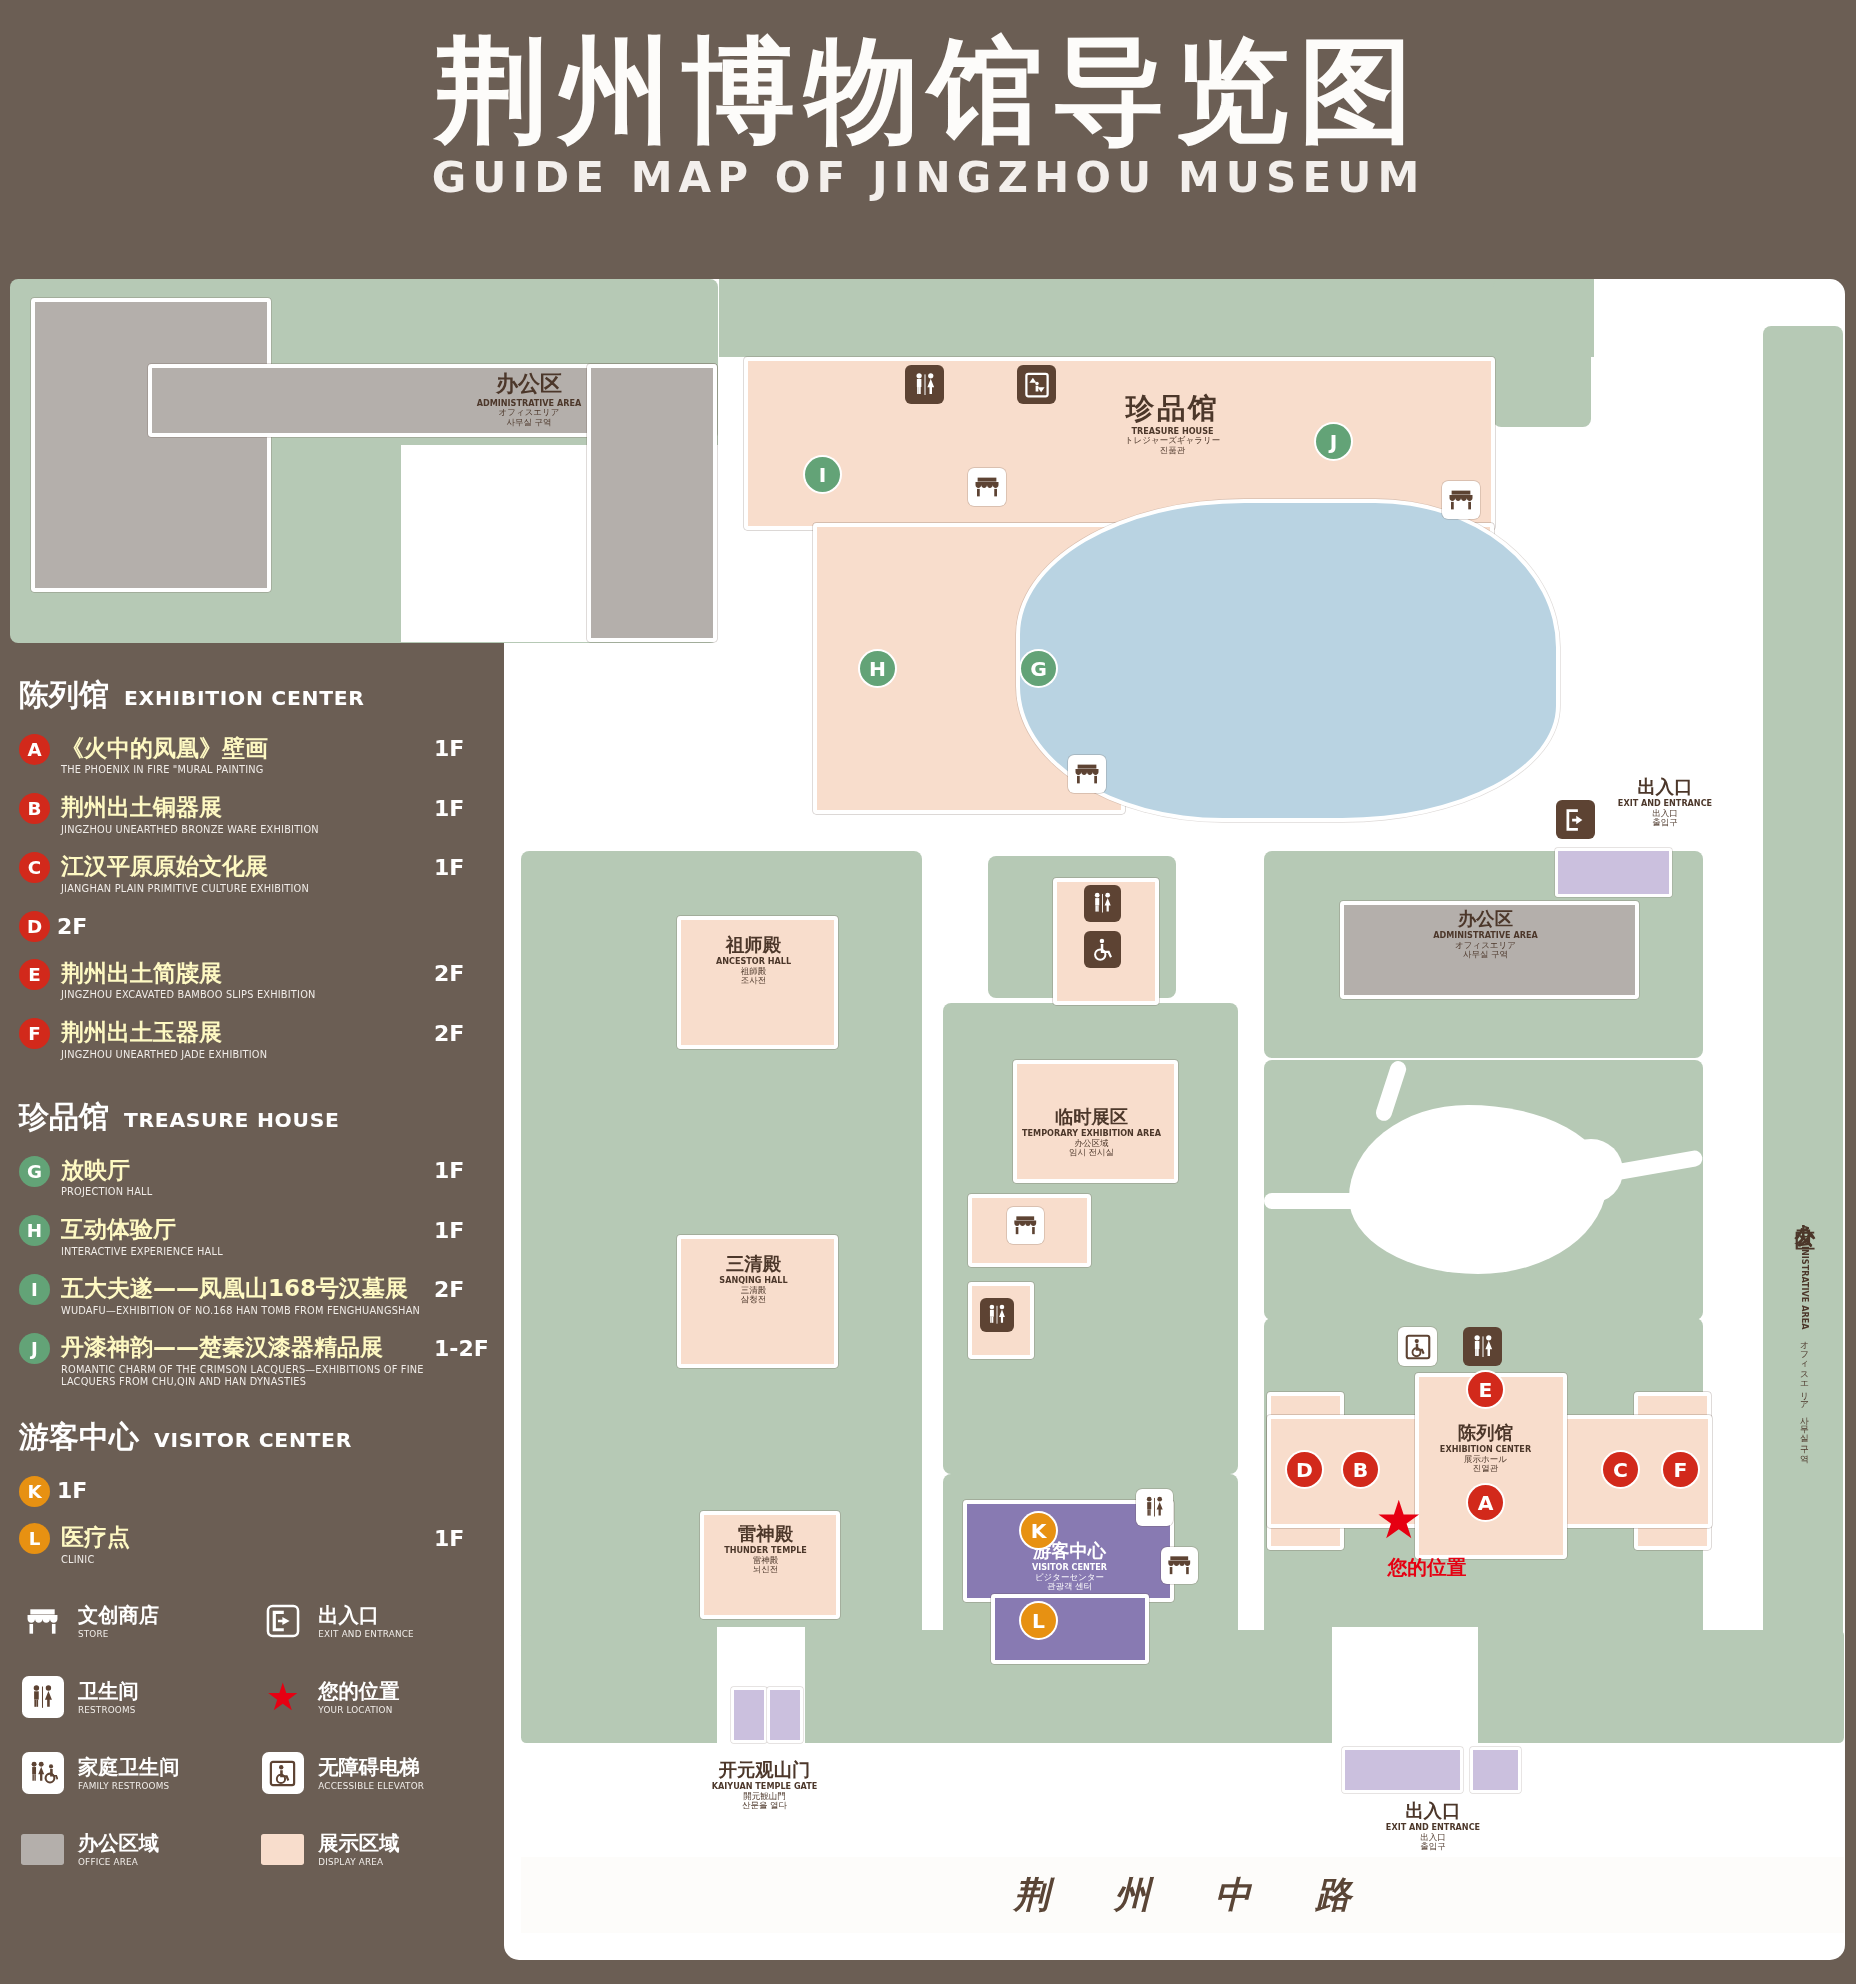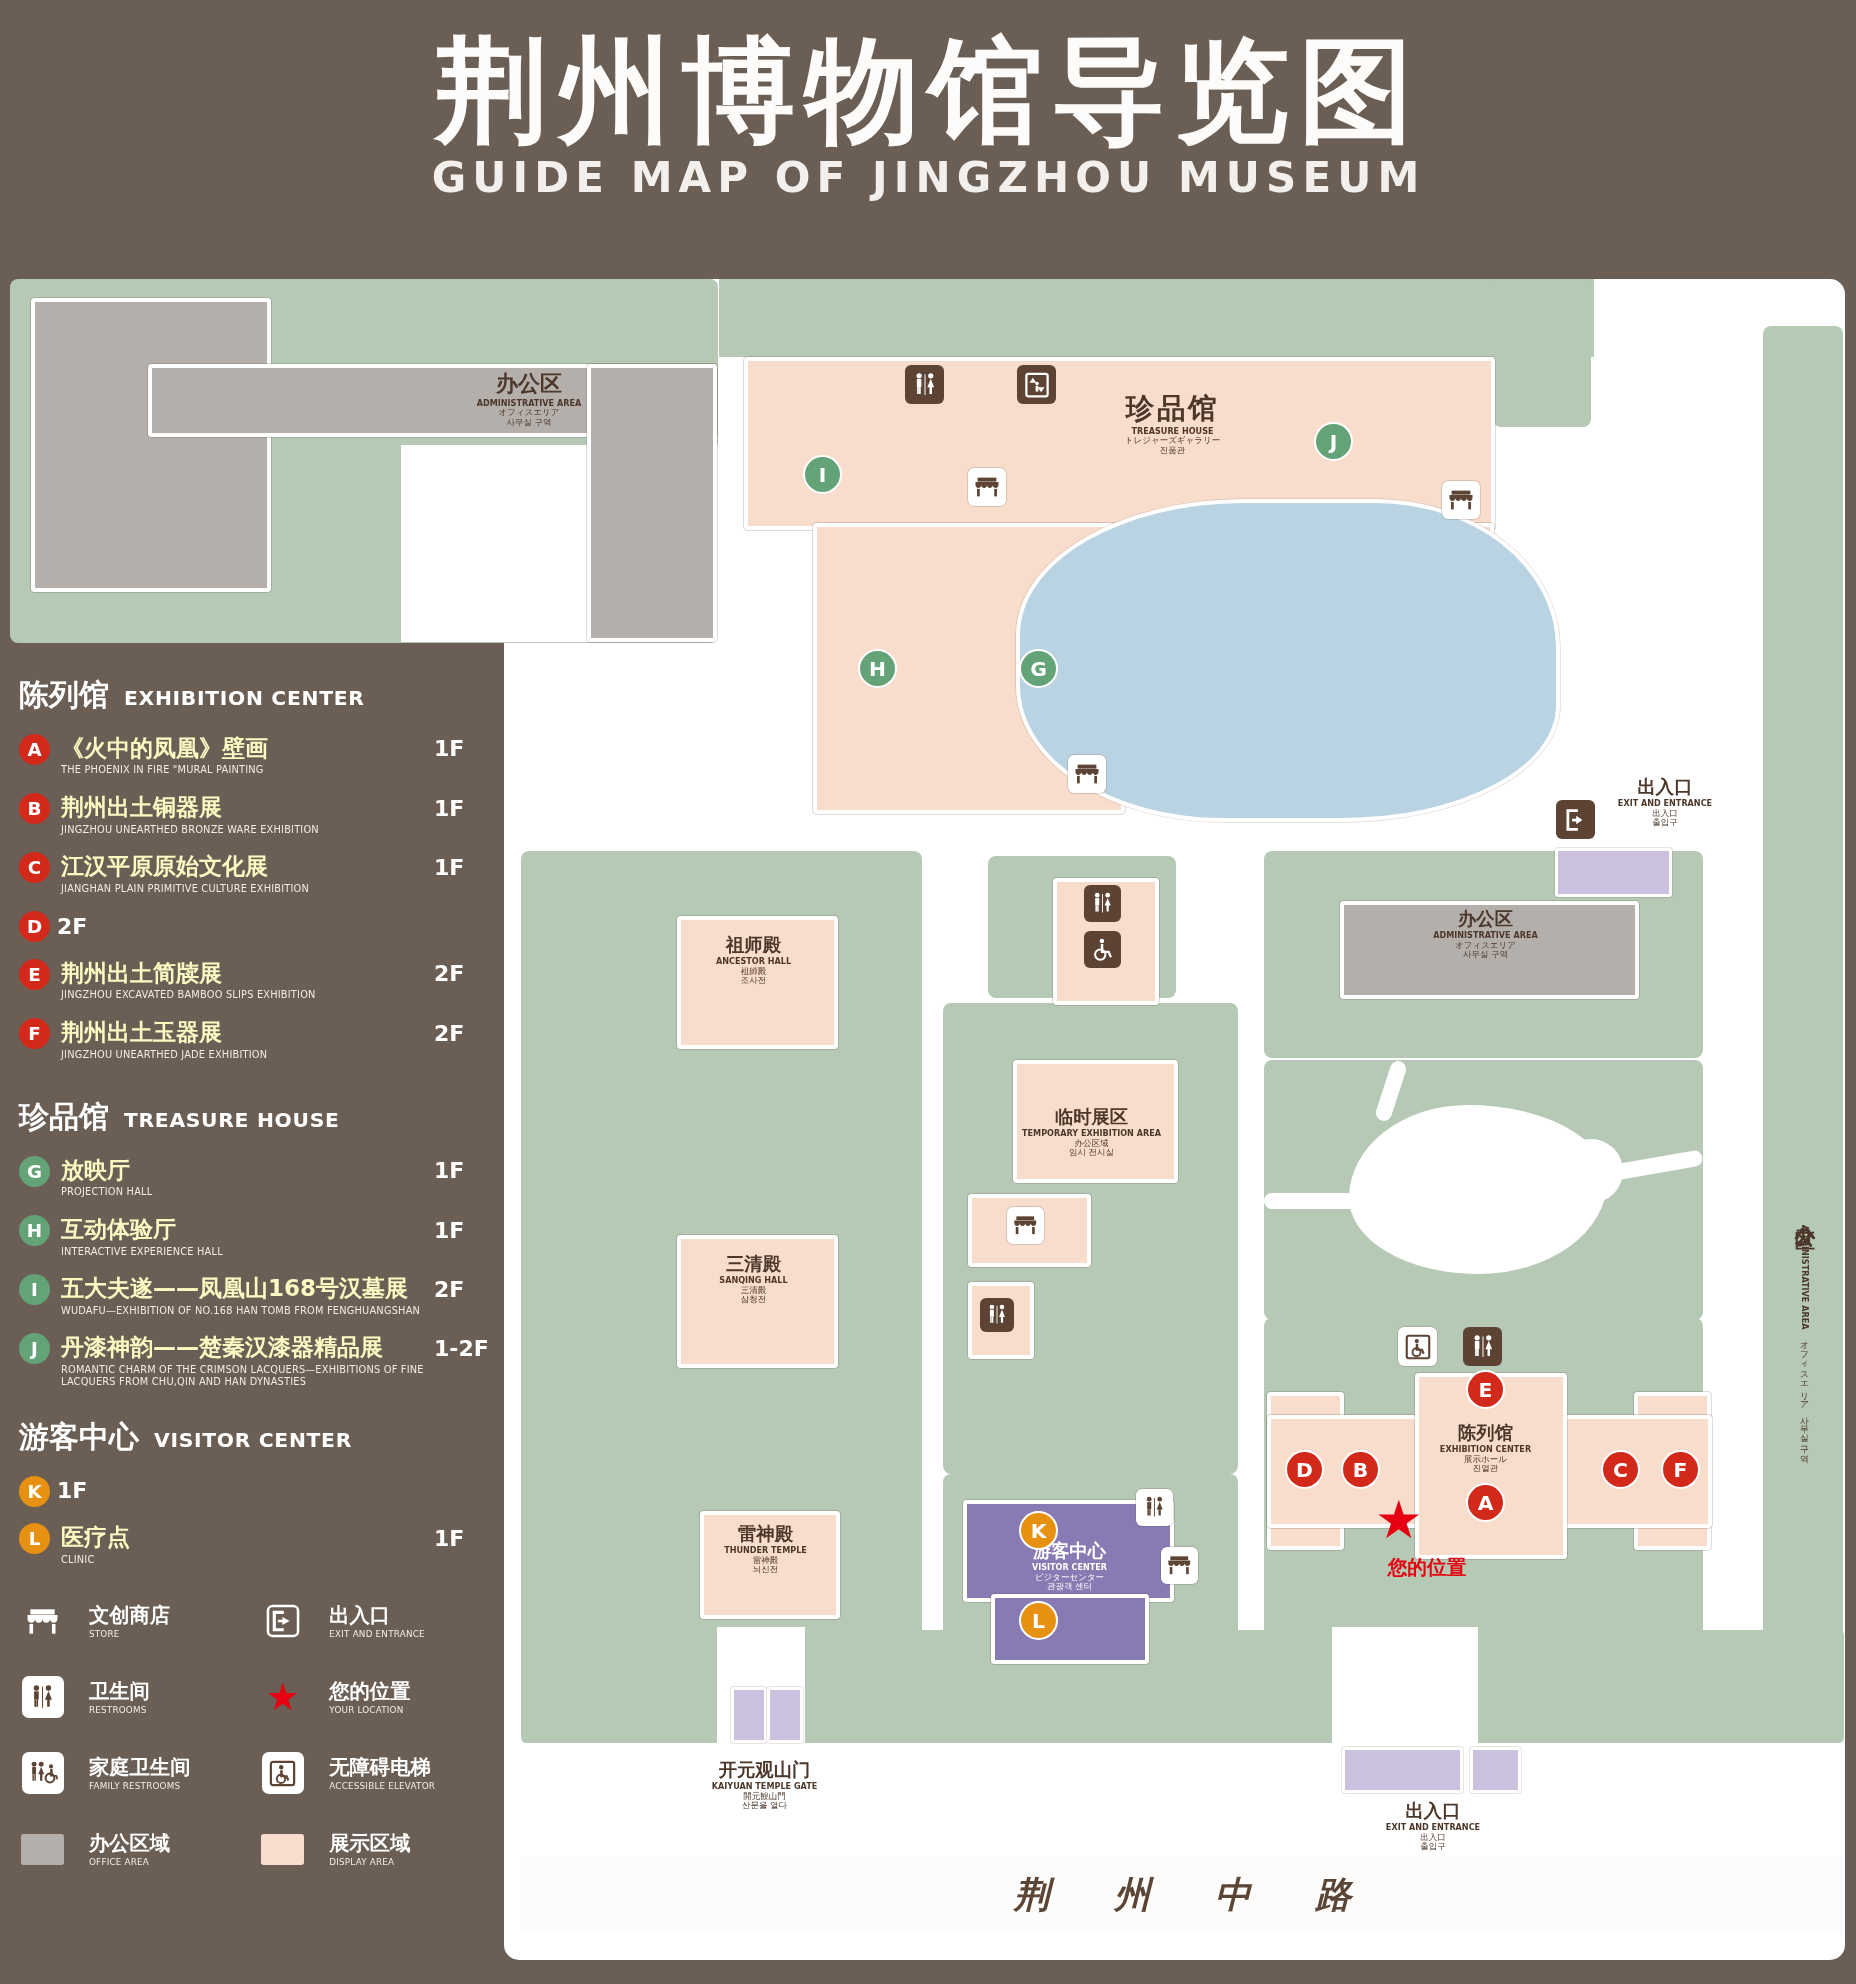--- a/index.html
+++ b/index.html
@@ -56,21 +56,21 @@
   .s-head-zh{font-size:30px;font-weight:bold;color:#fff;}
   .s-head-en{font-size:20.3px;font-weight:bold;color:#fff;letter-spacing:0.7px;}
   .s-item{display:flex;align-items:flex-start;margin-bottom:16.3px;}
   .circle{width:31px;height:31px;border-radius:50%;flex:0 0 31px;display:flex;align-items:center;
           justify-content:center;color:#fff;font-weight:bold;font-size:18.3px;}
   .s-text{width:366px;margin-left:11px;}
   .s-zh{font-size:23px;color:#fef9c3;font-weight:bold;line-height:1.25;}
   .s-en{font-size:9.8px;color:#f0ece8;margin-top:2px;line-height:1.25;letter-spacing:0.2px;}
   .s-floor{margin-left:7px;font-size:22px;font-weight:bold;color:#fff;padding-top:2.7px;white-space:nowrap;}
   .lg-grid{position:absolute;display:grid;grid-template-columns:224px 230px;grid-auto-rows:76px;column-gap:16.3px;}
-  .lg-item{display:flex;align-items:center;gap:23px;}
+  .lg-item{display:flex;align-items:center;gap:12px;}
   .lg-iconslot{width:47px;display:flex;align-items:center;justify-content:center;flex:0 0 47px;}
   .lg-box{width:42px;height:42px;border-radius:6.8px;background:#fff;color:#5d4333;
           display:flex;align-items:center;justify-content:center;}
   .lg-outline{width:42px;height:42px;display:flex;align-items:center;justify-content:center;color:#fff;}
   .lg-swatch{width:43px;height:31px;border-radius:2.7px;}
   .lg-zh{font-size:20.3px;font-weight:bold;color:#fff;line-height:1.2;}
   .lg-en{font-size:8.8px;color:#f0ece8;margin-top:1.4px;letter-spacing:0.2px;}
   .lg-star{color:#e60012;font-size:38px;line-height:1;}
 </style>
 </head>

